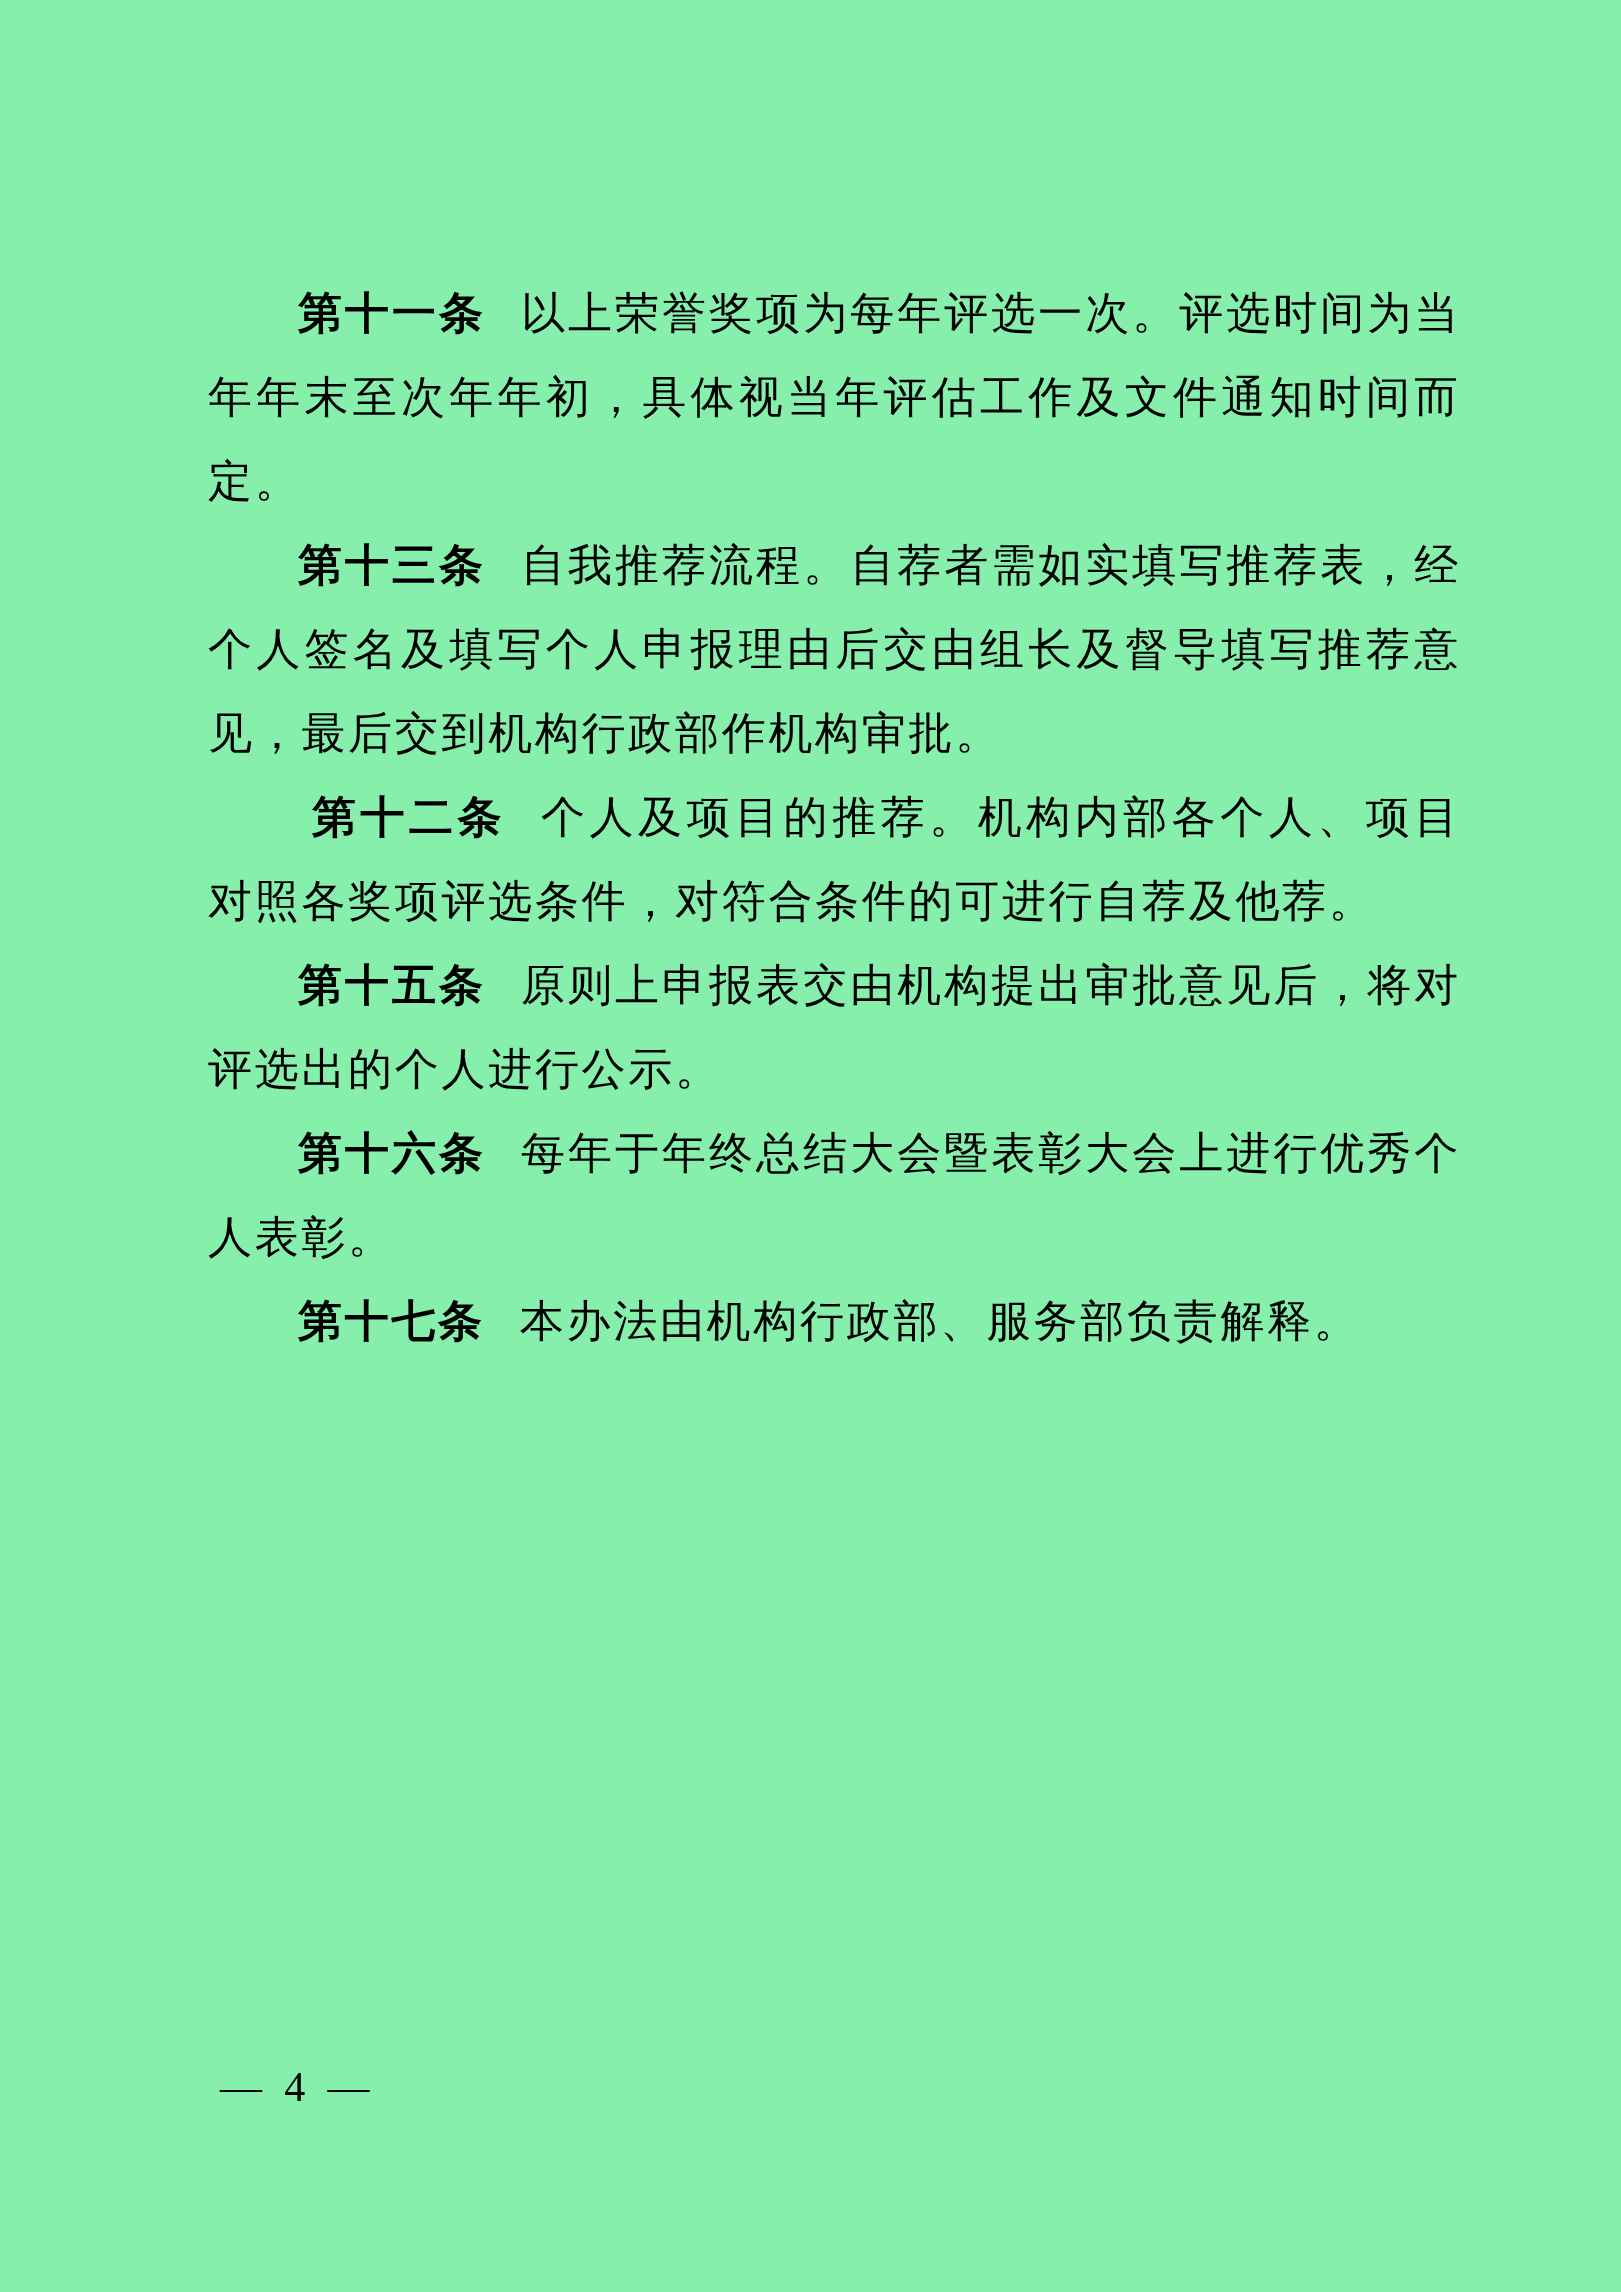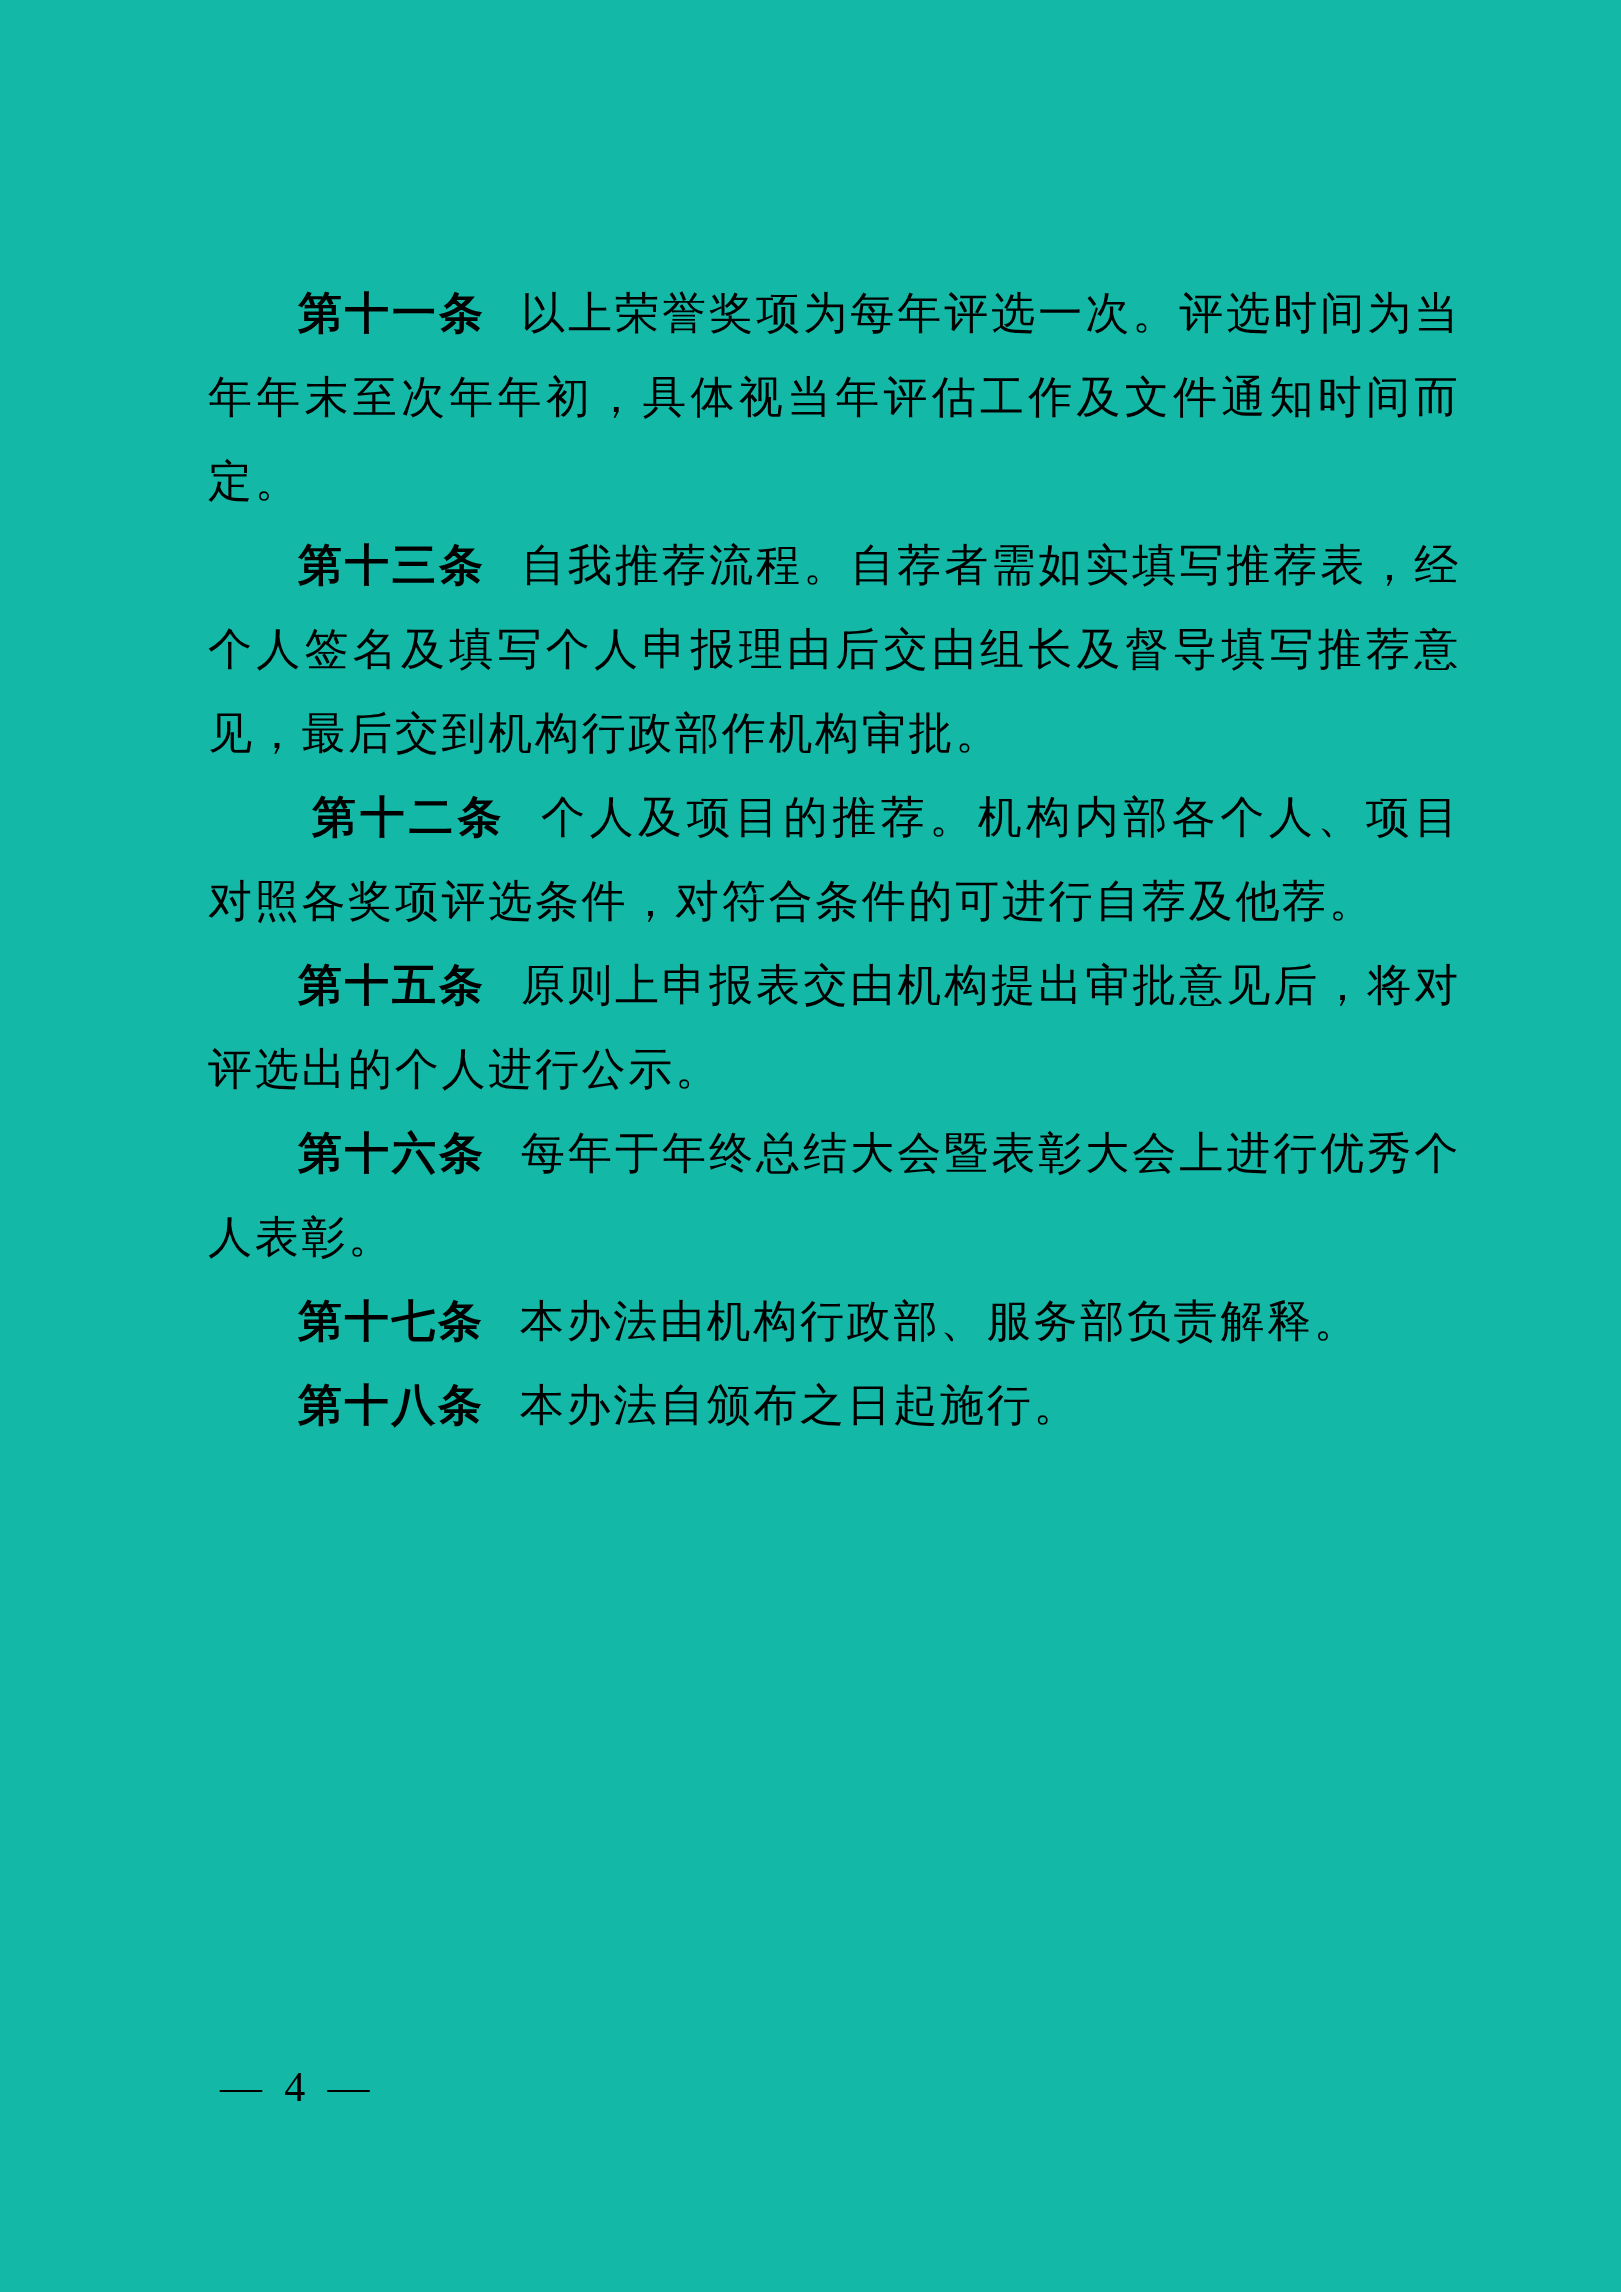--- a/index.html
+++ b/index.html
@@ -4,21 +4,21 @@
 <style>
   html, body {
     margin: 0;
     padding: 0;
     background: #ffffff;
   }
   .page {
     position: relative;
     width: 1621px;
     height: 2293px;
-    background: #14b8a6;
+    background: #86efac;
     color: #000000;
     font-family: "Liberation Serif", "DejaVu Serif", serif;
     overflow: hidden;
   }
   .content {
     position: absolute;
     left: 208px;
     top: 272px;
     width: 1253px;
   }
@@ -78,21 +78,20 @@
 
 
 
     <p class="para"><span class="label">第十五条</span><span>原则上申报表交由机构提出审批意见后，将对评选出的个人进行公示。</span></p>
 
     <p class="para"><span class="label">第十六条</span><span>每年于年终总结大会暨表彰大会上进行优秀个人表彰。</span></p>
 
 
     <p class="para"><span class="label">第十七条</span><span>本办法由机构行政部、服务部负责解释。</span></p>
 
-    <p class="para"><span class="label">第十八条</span><span>本办法自颁布之日起施行。</span></p>
 
   </main>
 
   <footer>
     <div class="page-number">— 4 —</div>
   </footer>
 </div>
 
 
 </body></html>

